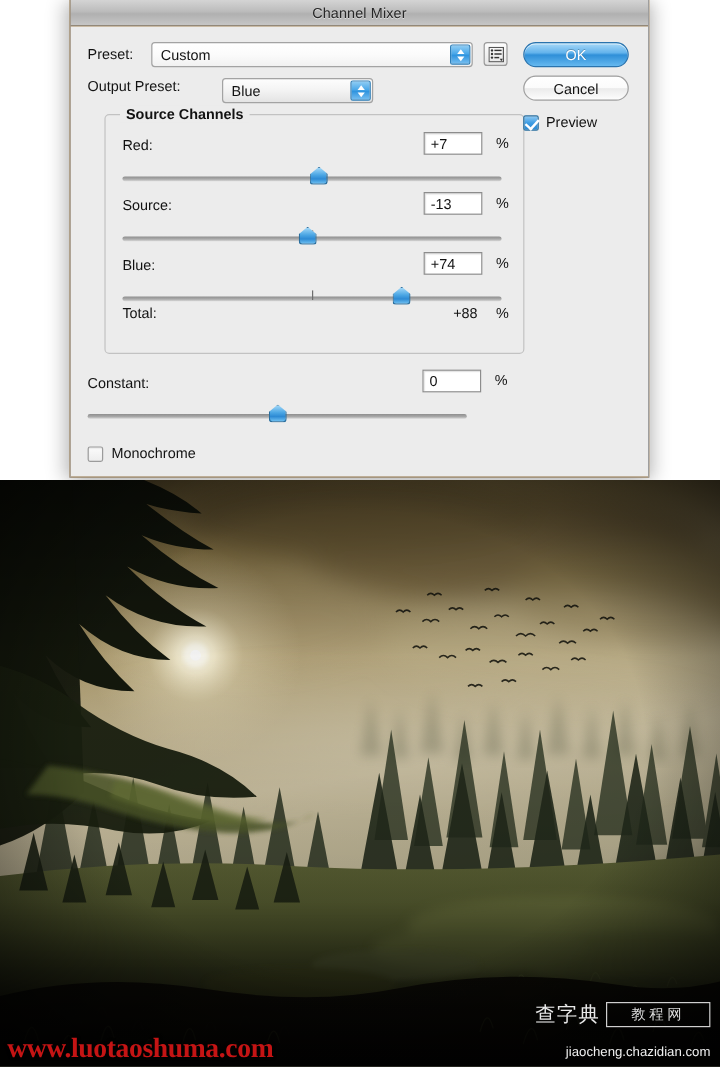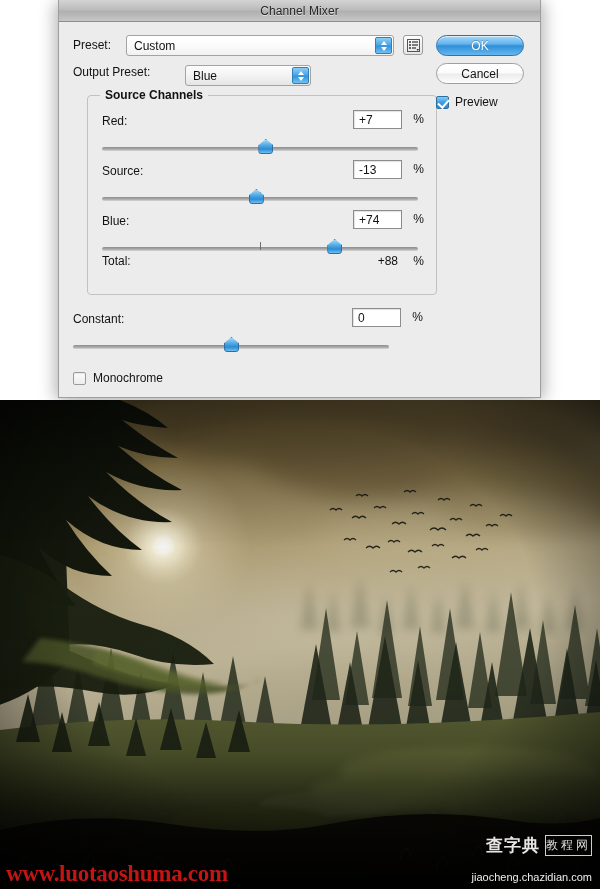--- a/index.html
+++ b/index.html
@@ -178,24 +178,24 @@
     color: #c41414; letter-spacing: -0.3px;
     text-shadow: 0 0 3px rgba(0,0,0,0.9);
   }
   .wm-cn {
     font-family: "DejaVu Sans", sans-serif; font-size: 20px; font-weight: bold;
     color: #c41414; letter-spacing: 1px;
     text-shadow: 0 0 3px rgba(0,0,0,0.9);
   }
   .wm-right { position: absolute; right: 8px; bottom: 6px; z-index: 5; text-align: right; }
   .wm-logo { display: flex; align-items: center; gap: 5px; justify-content: flex-end; }
-  .wm-logo-cn { font-family: "DejaVu Sans", sans-serif; font-size: 17px; font-weight: bold; color: #e8e8e8; letter-spacing: 1px; margin-left: 13px; }
+  .wm-logo-cn { font-family: "DejaVu Sans", sans-serif; font-size: 17px; font-weight: normal; color: #e8e8e8; letter-spacing: 1px; margin-left: 13px; }
   .wm-logo-box {
     font-family: Liberation Serif, serif; font-size: 12px; color: #dcdcdc;
-    border: 1px solid #cfcfcf; padding: 1px 0; letter-spacing: 3px;
+    border: 1px solid #cfcfcf; padding: 1px 20px; letter-spacing: 3px;
   }
   .wm-logo-url { font-family: "Liberation Sans", sans-serif; font-size: 11px; color: #efefef; margin-top: 14px; }
 </style>
 </head>
 <body>
 
 <div id="root">
 
   <div class="top-plate"></div>
 

